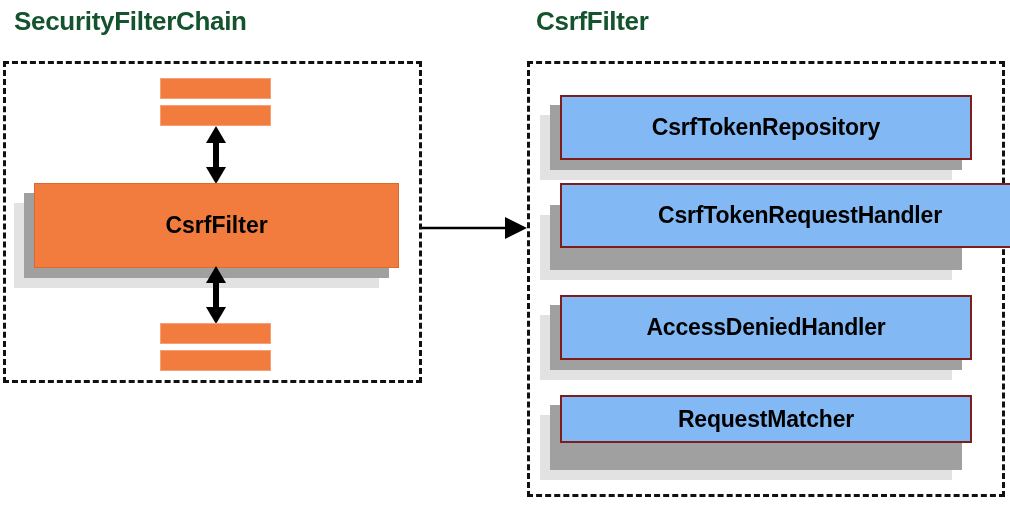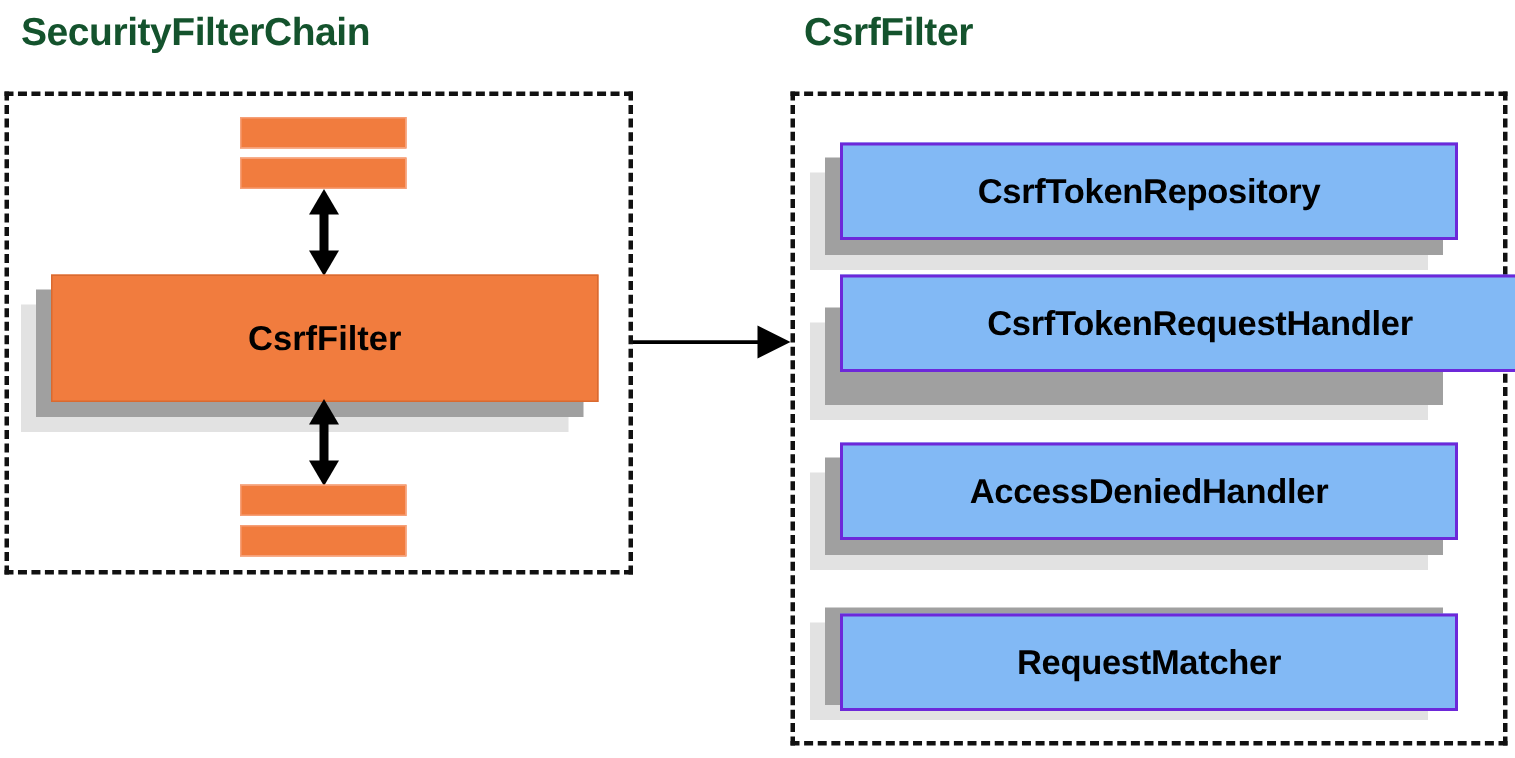--- a/index.html
+++ b/index.html
@@ -59,21 +59,21 @@
   .bar-orange {
     position: absolute;
     box-sizing: border-box;
     background: #f17c3e;
     border: 1px solid #f6a078;
   }
   .card-blue {
     position: absolute;
     box-sizing: border-box;
     background: #82b9f5;
-    border: 2px solid #6d28d9;
+    border: 2px solid #7f1d1d;
     display: flex;
     align-items: center;
     justify-content: center;
   }
   .card-blue .card-label {
     font-family: "Liberation Sans", sans-serif;
     font-weight: bold;
     font-size: 23px;
     color: #000000;
     white-space: nowrap;
@@ -139,17 +139,17 @@
   </div>
 
   <div class="layer layer-light" style="left:540px; top:315px; width:412px; height:65px;"></div>
   <div class="layer layer-mid" style="left:550px; top:305px; width:412px; height:65px;"></div>
   <div class="card-blue" style="left:560px; top:295px; width:412px; height:65px;">
     <span class="card-label">AccessDeniedHandler</span>
   </div>
 
   <div class="layer layer-light" style="left:540px; top:415px; width:412px; height:65px;"></div>
   <div class="layer layer-mid" style="left:550px; top:405px; width:412px; height:65px;"></div>
-  <div class="card-blue" style="left:560px; top:395px; width:412px; height:65px;margin-top:14px;">
+  <div class="card-blue" style="left:560px; top:395px; width:412px; height:48px;">
     <span class="card-label">RequestMatcher</span>
   </div>
 
 </div>
 
 </body></html>

